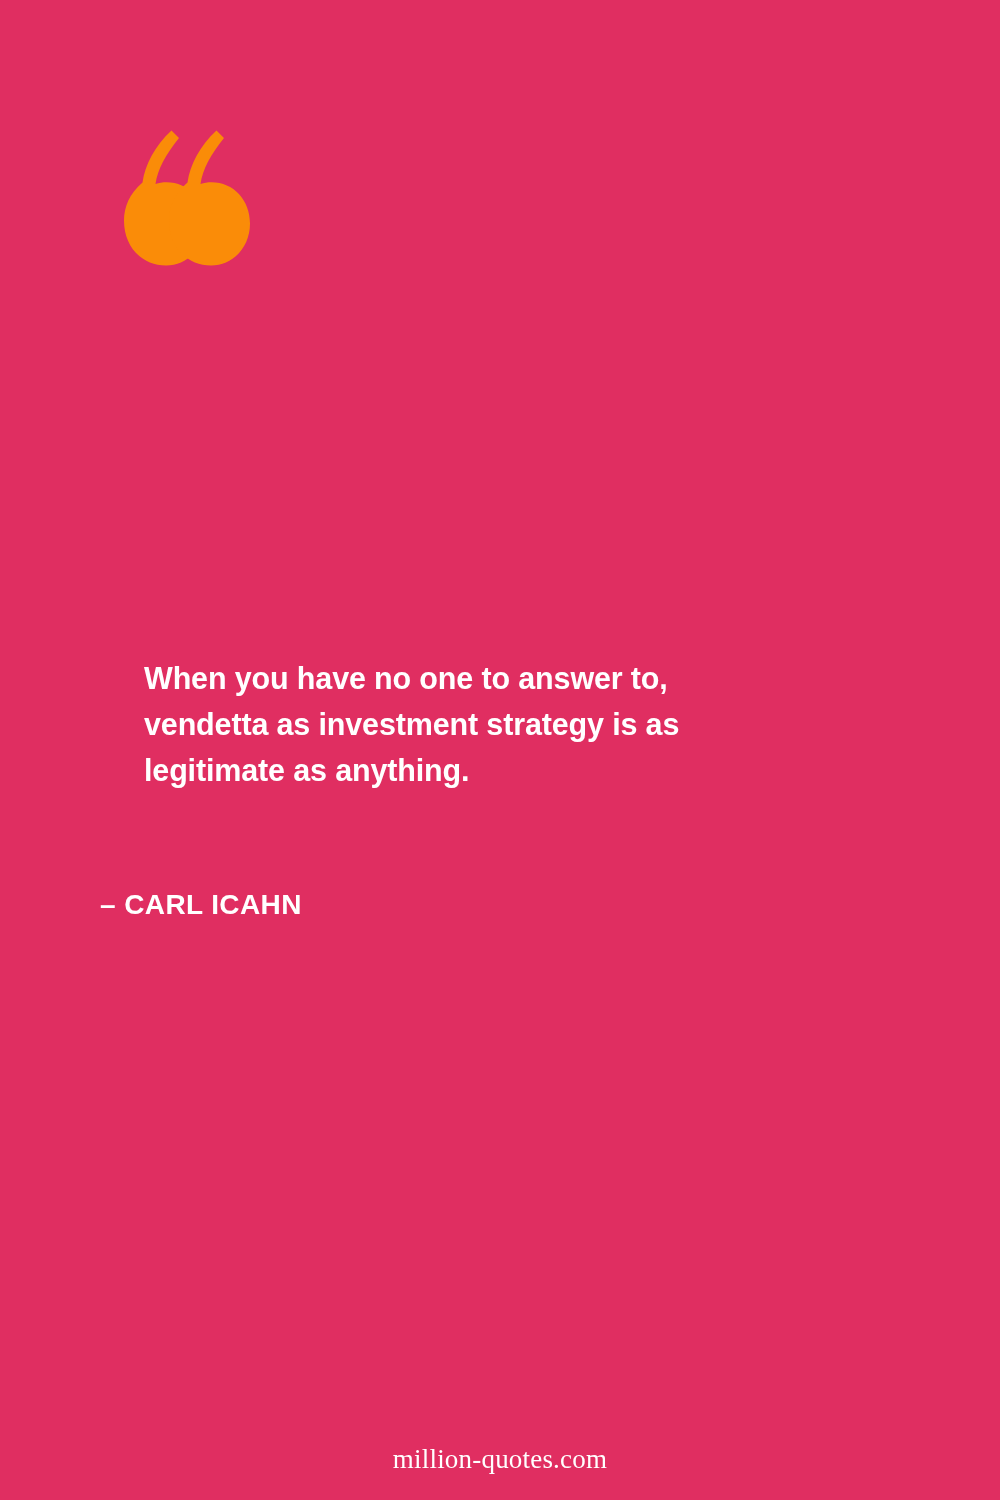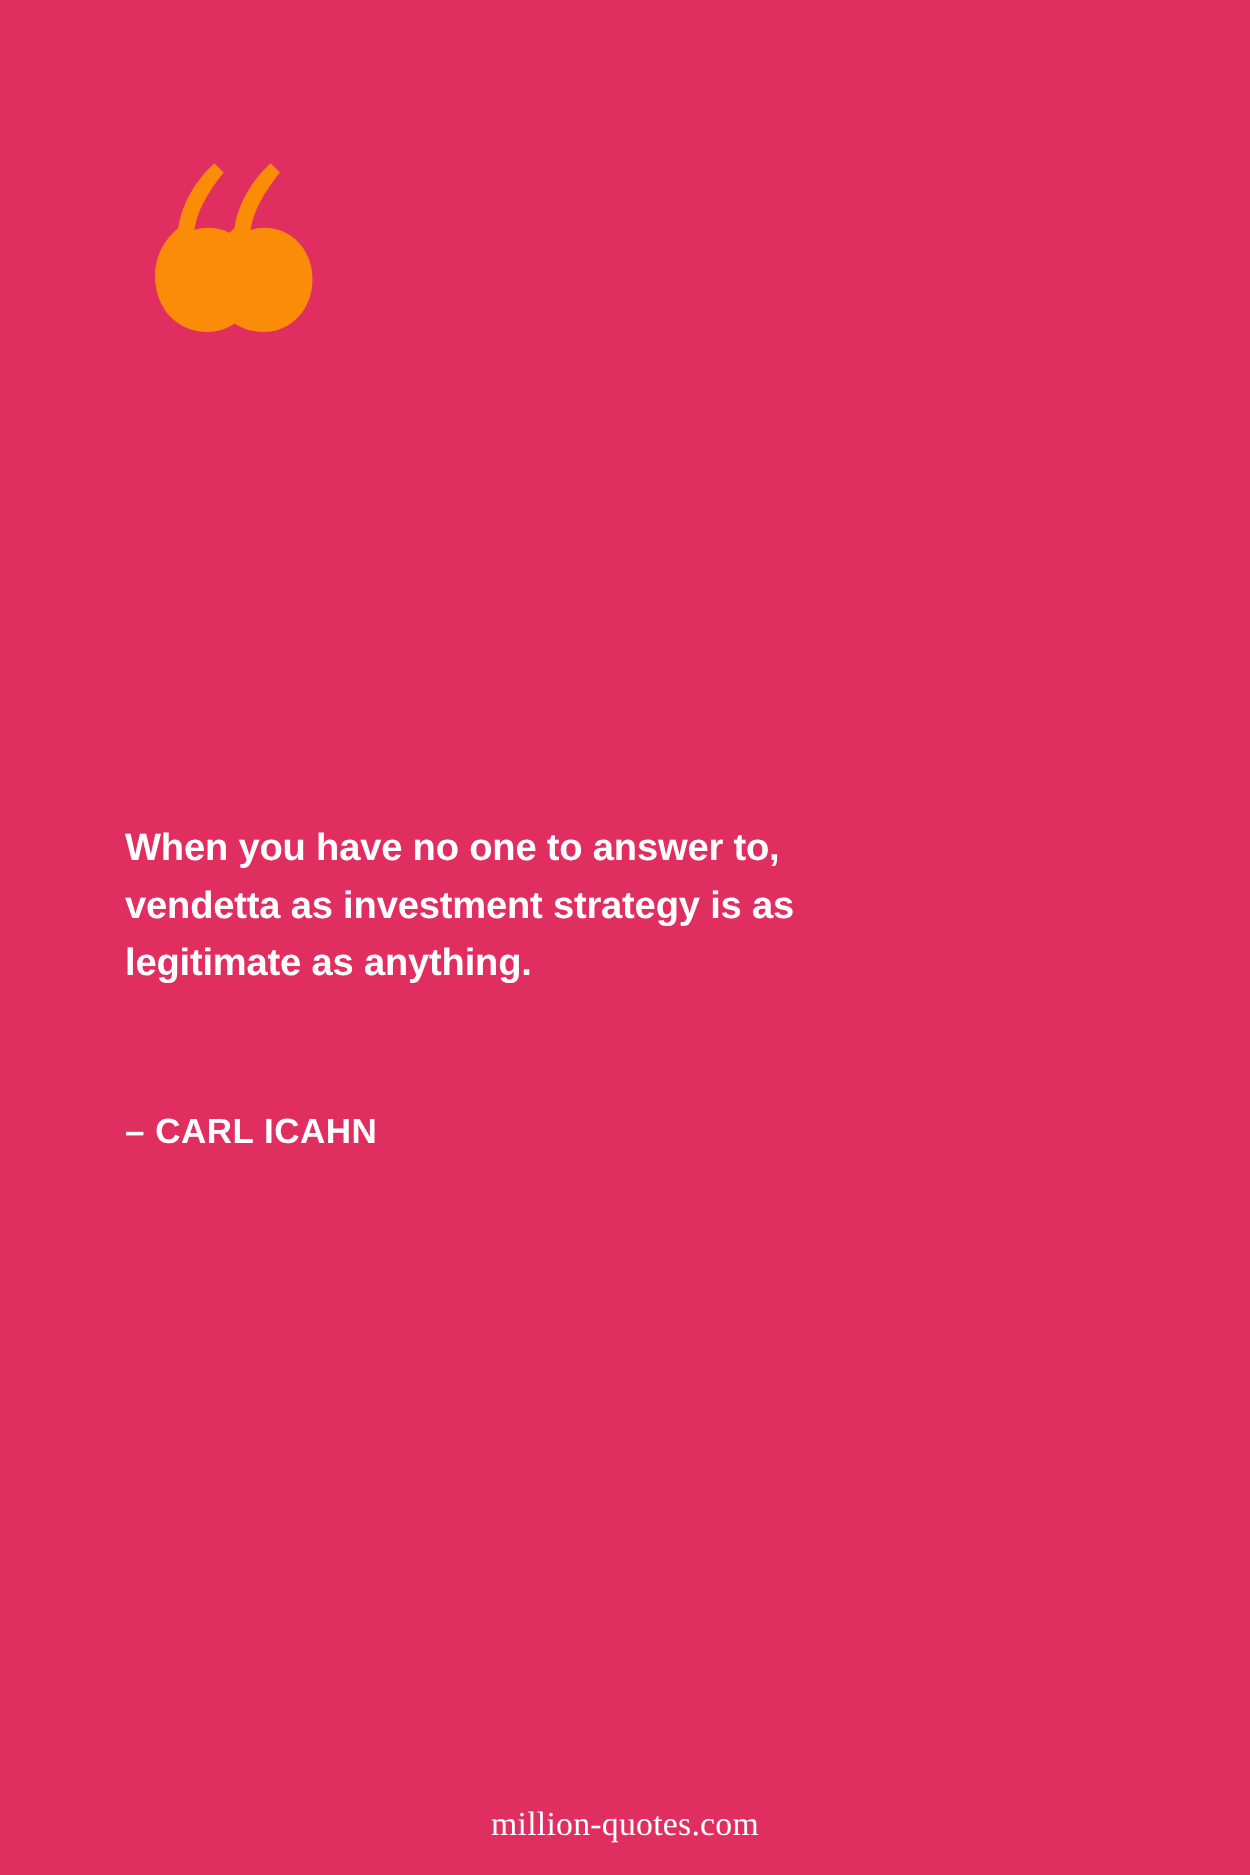--- a/index.html
+++ b/index.html
@@ -96,21 +96,21 @@
       <g fill="#fa8c08">
 
         <path d="M49.5 60.5 C52 43 62 23.5 78.5 8.5 L86 16 C73 32 64.5 47.5 62.5 62 C66 60.8 69.6 60.2 73.5 60.2 C95.5 60.2 112 78 112 101.5 C112 125.2 95 143.5 73 143.5 C48.5 143.5 31 124.5 31 98.5 C31 85 36.5 71.5 49.5 60.5 Z"></path>
 
         <path d="M134.5 60.5 C137 43 147 23.5 163.5 8.5 L171 16 C158 32 149.5 47.5 147.5 62 C151 60.8 154.6 60.2 158.5 60.2 C180.5 60.2 197 78 197 101.5 C197 125.2 180 143.5 158 143.5 C133.5 143.5 116 124.5 116 98.5 C116 85 121.5 71.5 134.5 60.5 Z" transform="translate(-40,0)"></path>
       </g>
     </svg>
   </div>
 
   <div id="quote-body">
-    <p id="quote-text" style="color: rgb(255, 255, 255);">When you have no one to answer to, vendetta as investment strategy is as legitimate as anything.</p>
+    <p id="quote-text" style="color: rgb(255, 255, 255); margin-left: 44px;">When you have no one to answer to, vendetta as investment strategy is as legitimate as anything.</p>
   </div>
 
   <div id="attribution-row">
     <p id="attribution" style="color: rgb(255, 255, 255);">– CARL ICAHN</p>
   </div>
 
   <div id="footer">
     <a id="footer-link" href="#" style="color: rgb(255, 255, 255);">million-quotes.com</a>
   </div>
 

